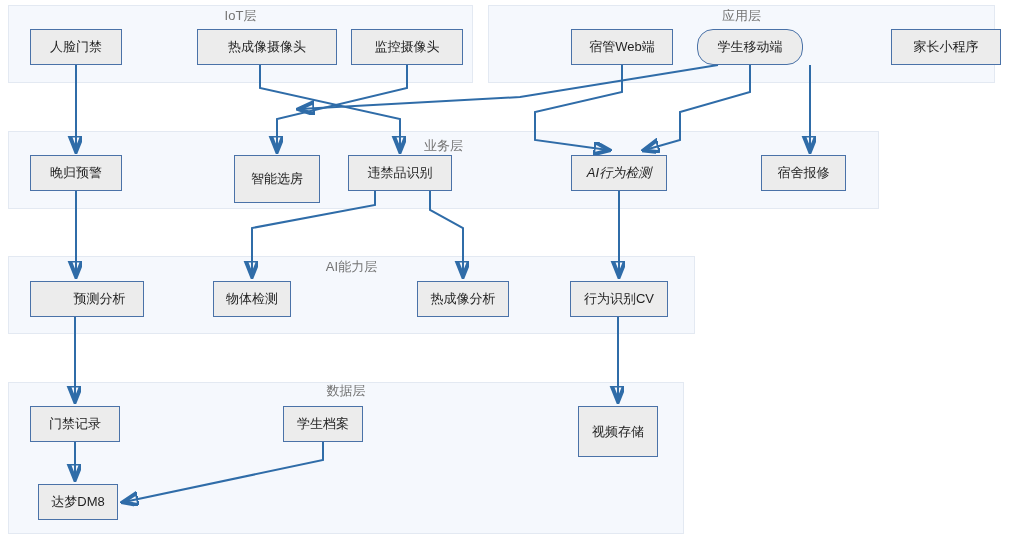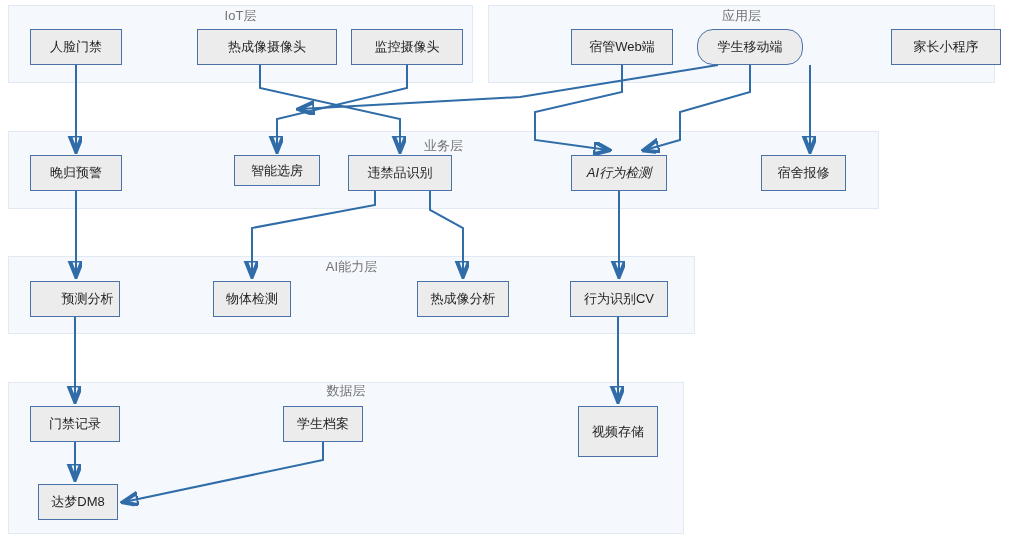--- a/index.html
+++ b/index.html
@@ -98,25 +98,25 @@
   </svg>
 
   <div id="nodes-host">
       <div class="node" style="left: 30px; top: 29px; width: 92px; height: 36px;">人脸门禁</div>
       <div class="node" style="left: 197px; top: 29px; width: 140px; height: 36px;">热成像摄像头</div>
       <div class="node" style="left: 351px; top: 29px; width: 112px; height: 36px;">监控摄像头</div>
       <div class="node" style="left: 571px; top: 29px; width: 102px; height: 36px;">宿管Web端</div>
       <div class="node" style="left: 697px; top: 29px; width: 106px; height: 36px; border-radius: 16px;">学生移动端</div>
       <div class="node" style="left: 891px; top: 29px; width: 110px; height: 36px;">家长小程序</div>
       <div class="node" style="left: 30px; top: 155px; width: 92px; height: 36px;">晚归预警</div>
-      <div class="node" style="left: 234px; top: 155px; width: 86px; height: 31px;">智能选房</div>
+      <div class="node" style="left: 234px; top: 155px; width: 86px; height: 48px;">智能选房</div>
       <div class="node" style="left: 348px; top: 155px; width: 104px; height: 36px;">违禁品识别</div>
       <div class="node" style="left: 571px; top: 155px; width: 96px; height: 36px; font-style: italic;">AI行为检测</div>
       <div class="node" style="left: 761px; top: 155px; width: 85px; height: 36px;">宿舍报修</div>
-      <div class="node" style="left: 30px; top: 281px; width: 90px; height: 36px; padding-left: 25px;">预测分析</div>
+      <div class="node" style="left: 30px; top: 281px; width: 114px; height: 36px; padding-left: 25px;">预测分析</div>
       <div class="node" style="left: 213px; top: 281px; width: 78px; height: 36px;">物体检测</div>
       <div class="node" style="left: 417px; top: 281px; width: 92px; height: 36px;">热成像分析</div>
       <div class="node" style="left: 570px; top: 281px; width: 98px; height: 36px;">行为识别CV</div>
       <div class="node" style="left: 30px; top: 406px; width: 90px; height: 36px;">门禁记录</div>
       <div class="node" style="left: 283px; top: 406px; width: 80px; height: 36px;">学生档案</div>
       <div class="node" style="left: 578px; top: 406px; width: 80px; height: 51px;">视频存储</div>
       <div class="node" style="left: 38px; top: 484px; width: 80px; height: 36px;">达梦DM8</div>
     </div>
 
 </div>

